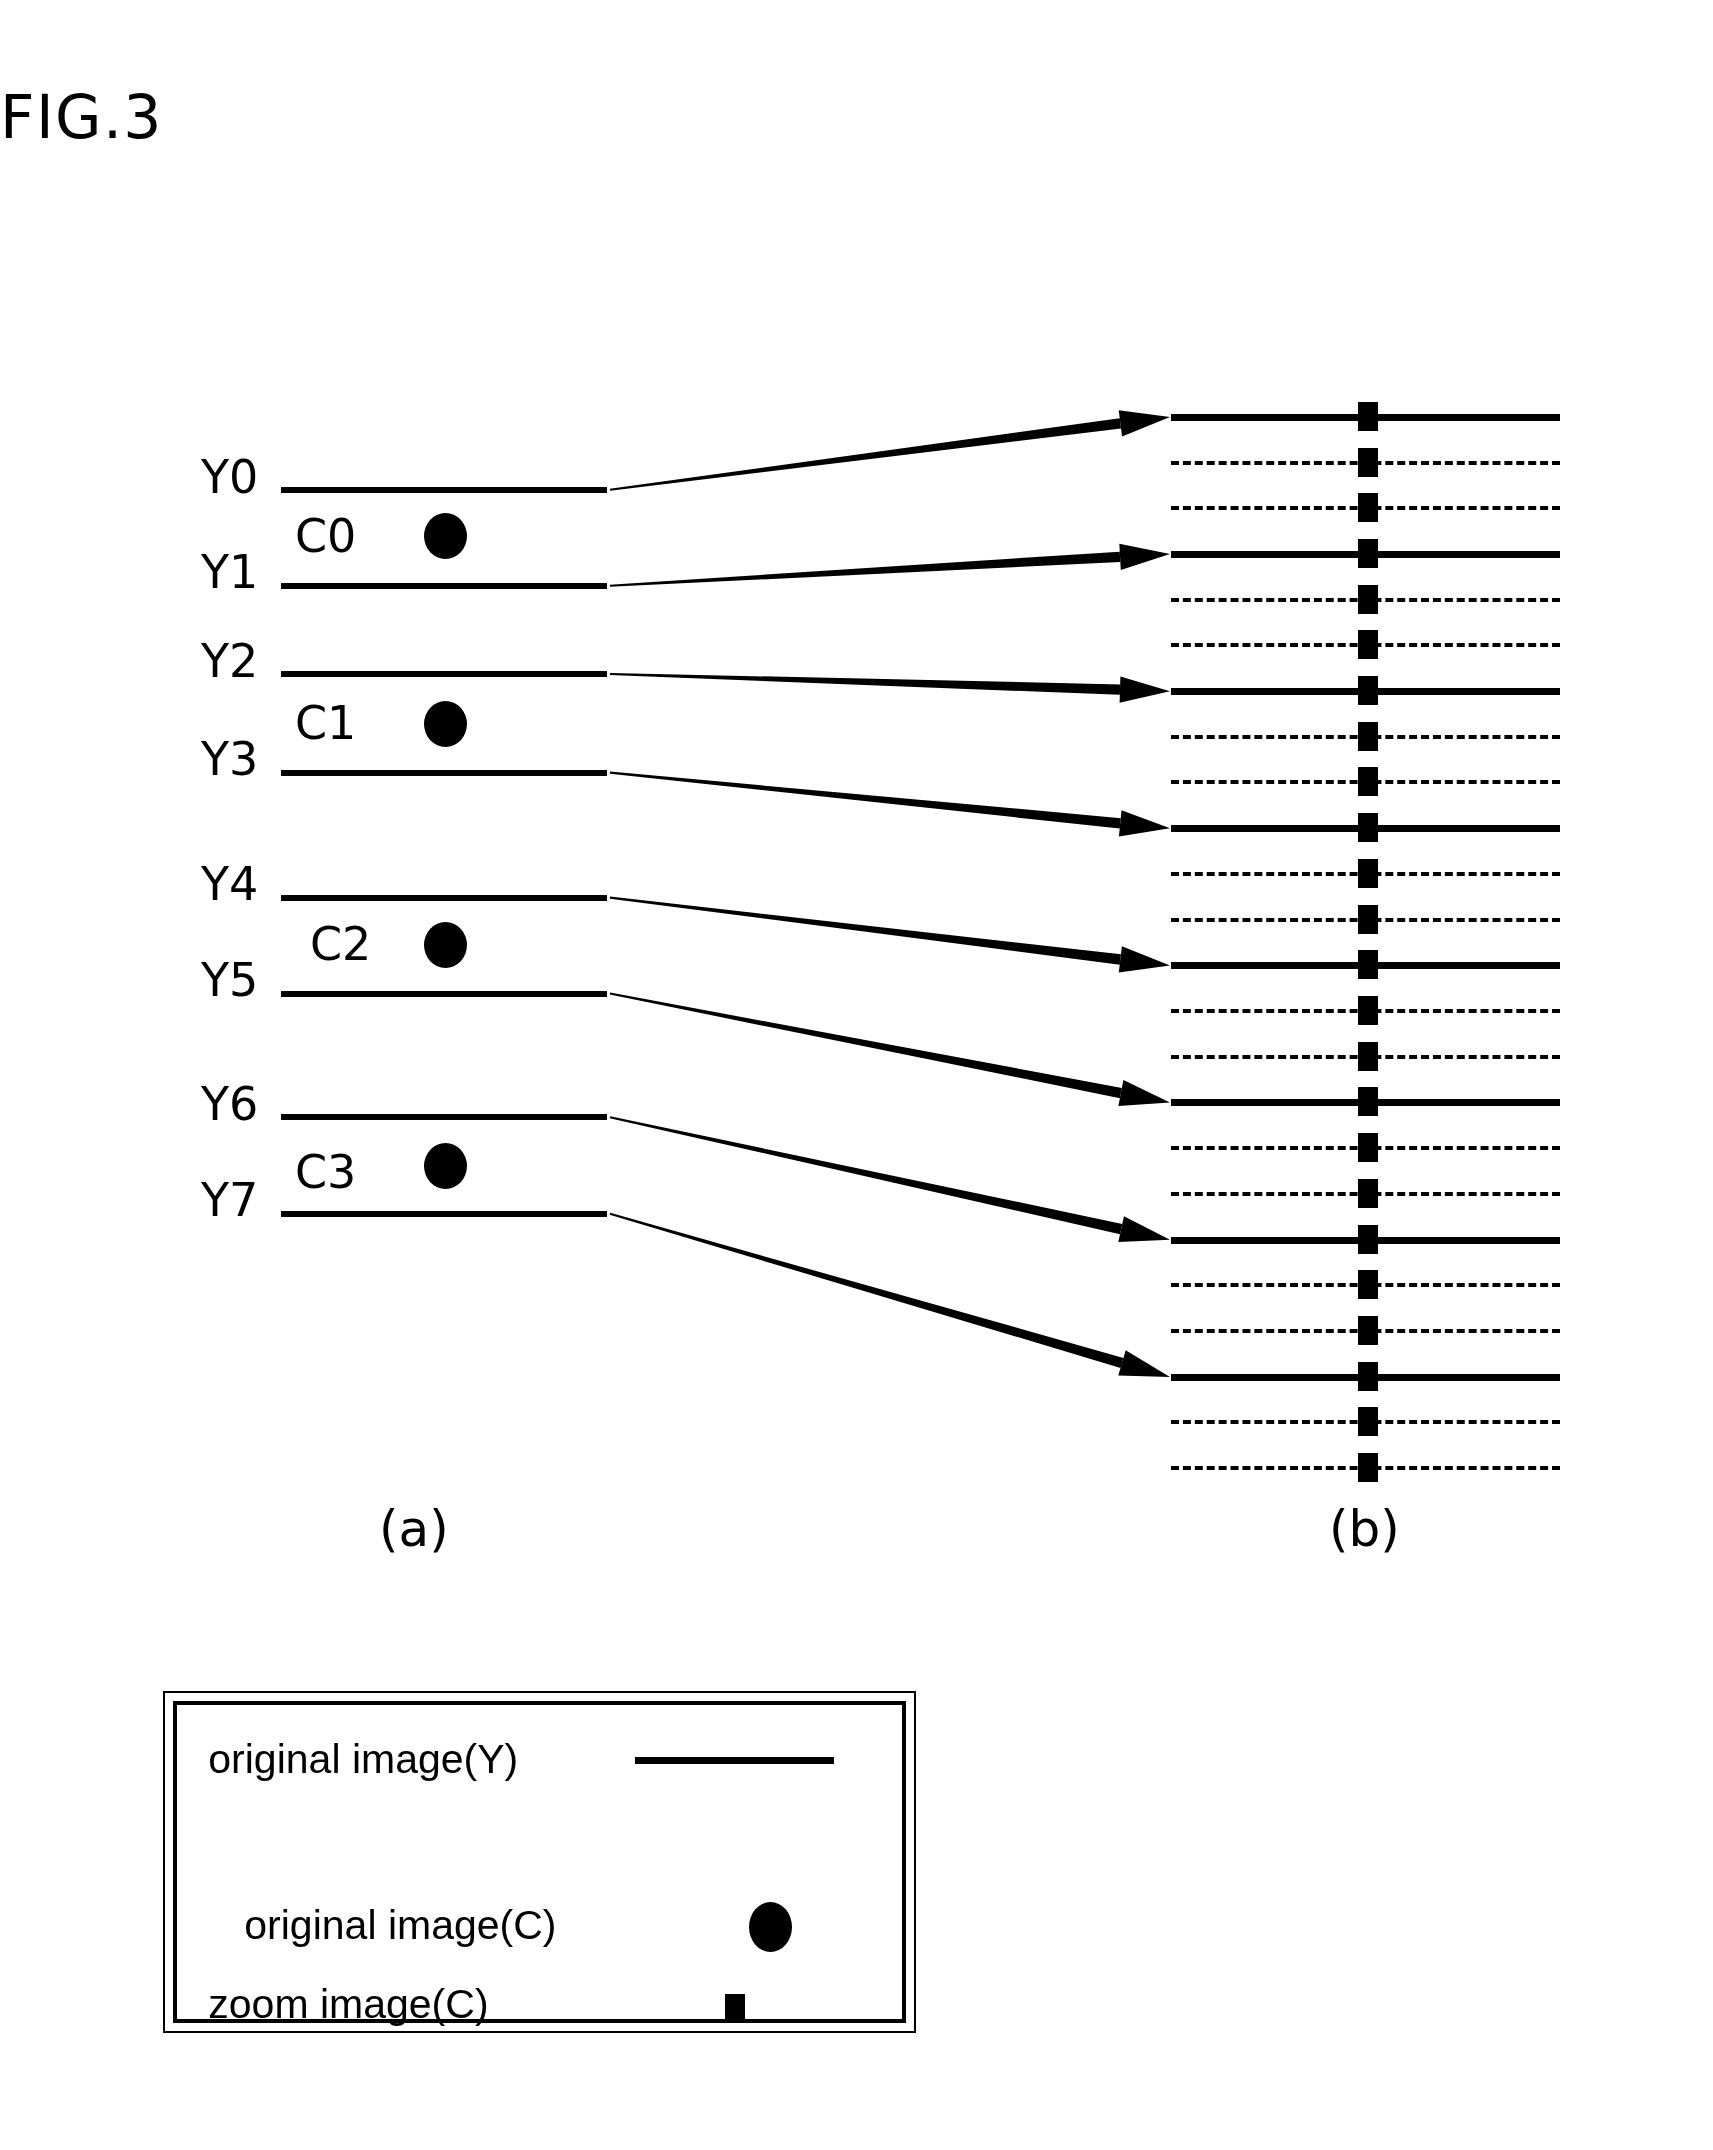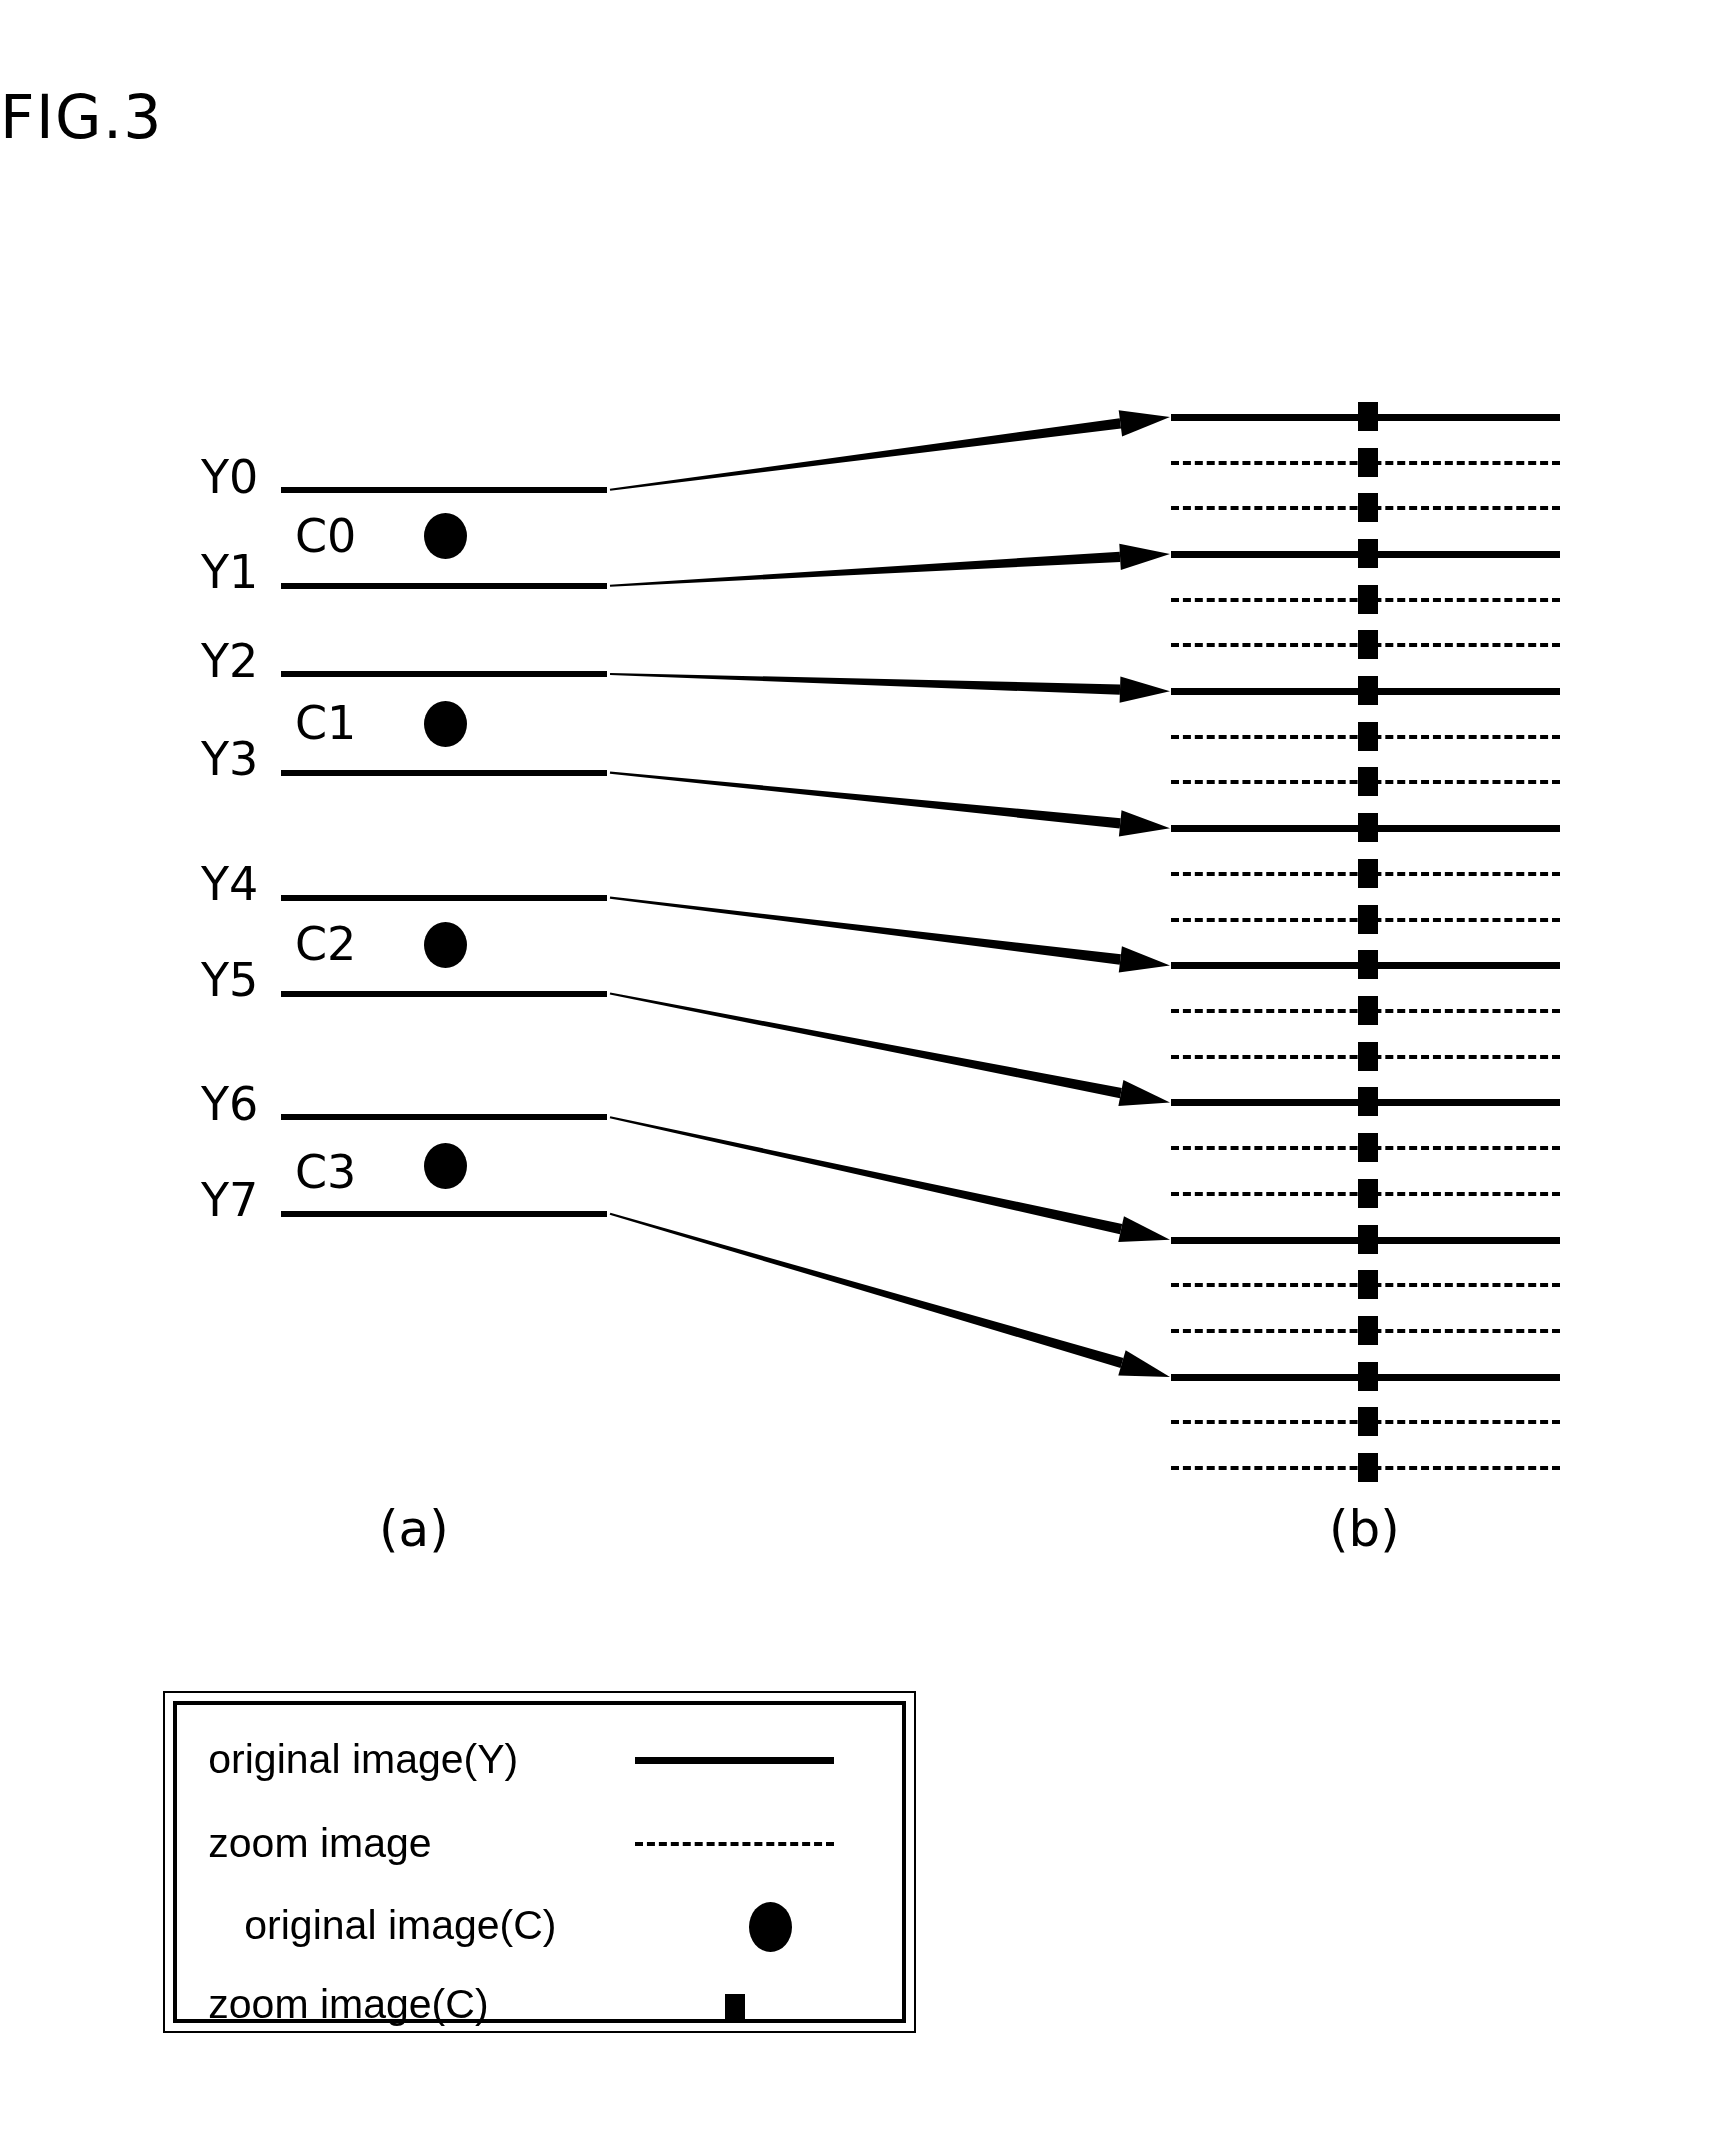--- a/index.html
+++ b/index.html
@@ -218,21 +218,21 @@
     <div class="y-label" style="left: 201px; top: 957px;">Y5</div>
     <div class="y-line" style="left: 281px; top: 991px; width: 326px;"></div>
     <div class="y-label" style="left: 201px; top: 1081px;">Y6</div>
     <div class="y-line" style="left: 281px; top: 1114px; width: 326px;"></div>
     <div class="y-label" style="left: 201px; top: 1177px;">Y7</div>
     <div class="y-line" style="left: 281px; top: 1211px; width: 326px;"></div>
     <div class="c-label" style="left: 295px; top: 513px;">C0</div>
     <div class="c-dot" style="left: 424px; top: 513px;"></div>
     <div class="c-label" style="left: 295px; top: 700px;">C1</div>
     <div class="c-dot" style="left: 424px; top: 701px;"></div>
-    <div class="c-label" style="left: 295px; top: 921px;">C2</div>
+    <div class="c-label" style="left: 310px; top: 921px;">C2</div>
     <div class="c-dot" style="left: 424px; top: 922px;"></div>
     <div class="c-label" style="left: 295px; top: 1142px; margin-top: 7px;">C3</div>
     <div class="c-dot" style="left: 424px; top: 1143px;"></div>
   </div>
 
 <svg id="arrow-layer" viewBox="0 0 2467 2300" width="1714" height="1598">
     <g>
       <polygon points="878.1937720897333,706.4874314697627 1613.5721499000579,616.7382176560144 1611.6344290027246,601.8639029583875 877.8062279102667,703.5125685302373" fill="#000000"></polygon>
       <polygon points="1684,600 1615.057735921347,628.1418589241949 1610.1488429814353,590.460261690207" fill="#000000"></polygon>
     </g>
@@ -367,26 +367,20 @@
 
 <div class="sub-caption" id="caption-a">(a)</div>
 <div class="sub-caption" id="caption-b">(b)</div>
 
 <div id="legend-box">
   <div id="legend-inner">
       <div class="legend-row" style="top: 19.5px;">
         <div class="legend-text">original  image(Y)</div>
         <div class="legend-sample">
           <div class="lg-solid"></div>
-        </div>
-      </div>
-      <div class="legend-row" style="top: 104px;">
-        <div class="legend-text">zoom  image</div>
-        <div class="legend-sample">
-          <div class="lg-dashed"></div>
         </div>
       </div>
       <div class="legend-row" style="top: 186px; margin-left: 36px;">
         <div class="legend-text">original  image(C)</div>
         <div class="legend-sample">
           <div class="lg-circle"></div>
         </div>
       </div>
       <div class="legend-row" style="top: 265px;">
         <div class="legend-text">zoom  image(C)</div>

